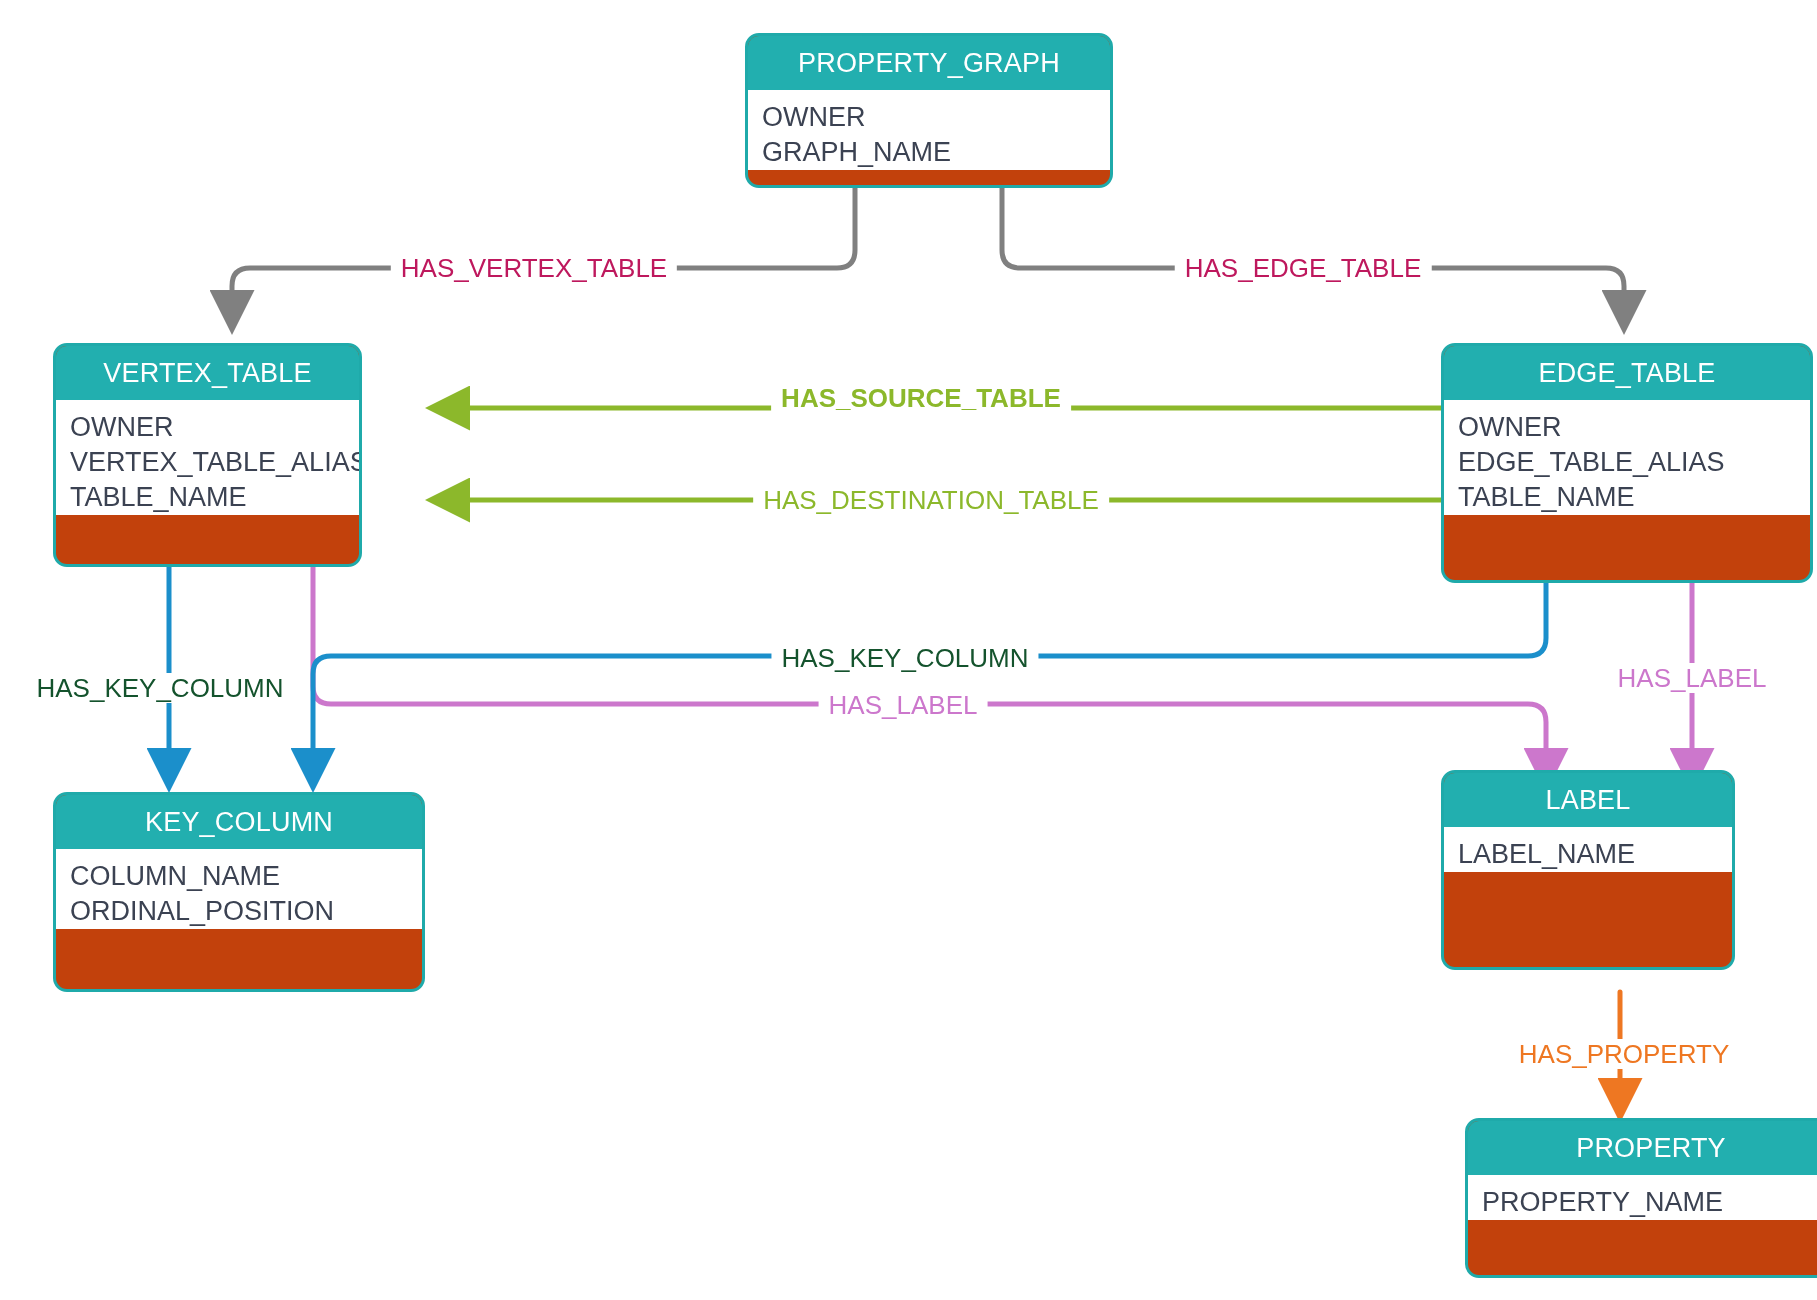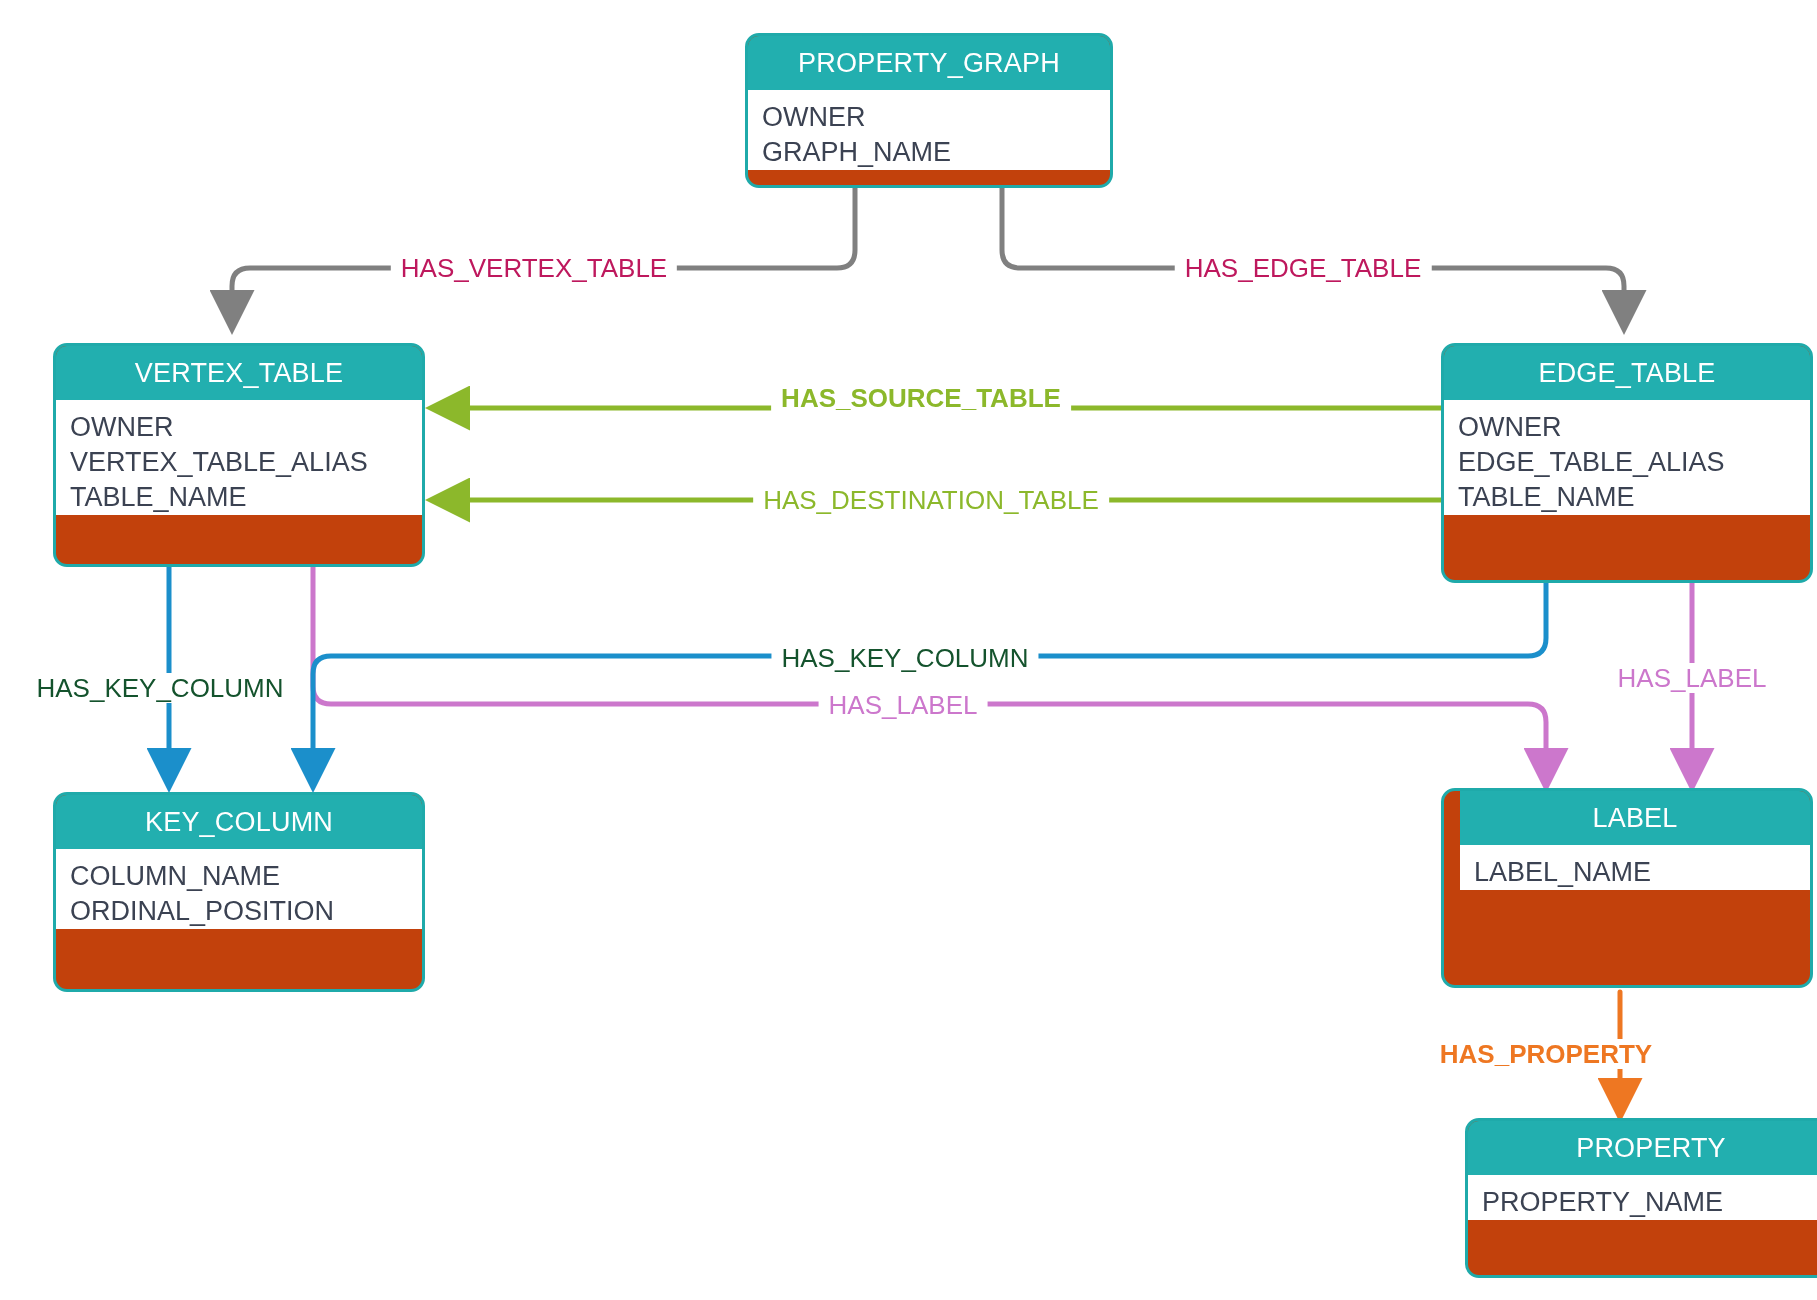--- a/index.html
+++ b/index.html
@@ -115,31 +115,31 @@
   </svg>
 
   <div class="edge-label lbl-gray" style="left:534px;  top:268px;">HAS_VERTEX_TABLE</div>
   <div class="edge-label lbl-gray" style="left:1303px; top:268px;text-align:right;">HAS_EDGE_TABLE</div>
   <div class="edge-label lbl-green" style="left:921px;  top:398px;font-weight:bold;">HAS_SOURCE_TABLE</div>
   <div class="edge-label lbl-green" style="left:931px;  top:500px;">HAS_DESTINATION_TABLE</div>
   <div class="edge-label lbl-blue" style="left:160px;  top:688px;">HAS_KEY_COLUMN</div>
   <div class="edge-label lbl-blue" style="left:905px;  top:658px;">HAS_KEY_COLUMN</div>
   <div class="edge-label lbl-purple" style="left:903px;  top:705px;">HAS_LABEL</div>
   <div class="edge-label lbl-purple" style="left:1692px; top:678px;">HAS_LABEL</div>
-  <div class="edge-label lbl-orange" style="left:1546px; top:1054px;font-weight:bold;">HAS_PROPERTY</div>
+  <div class="edge-label lbl-orange" style="left:1624px; top:1054px;">HAS_PROPERTY</div>
 
   <div class="entity" style="left:745px; top:33px; width:368px; height:155px;">
     <div class="entity-header">PROPERTY_GRAPH</div>
     <div class="entity-body">
       <div class="attr">OWNER</div>
       <div class="attr">GRAPH_NAME</div>
     </div>
   </div>
 
-  <div class="entity" style="left:53px; top:343px; width:372px; height:224px;">
+  <div class="entity" style="left:53px; top:343px; width:309px; height:224px;">
     <div class="entity-header">VERTEX_TABLE</div>
     <div class="entity-body">
       <div class="attr">OWNER</div>
       <div class="attr">VERTEX_TABLE_ALIAS</div>
       <div class="attr">TABLE_NAME</div>
     </div>
   </div>
 
   <div class="entity" style="left:1441px; top:343px; width:372px; height:240px;">
     <div class="entity-header">EDGE_TABLE</div>
@@ -151,21 +151,21 @@
   </div>
 
   <div class="entity" style="left:53px; top:792px; width:372px; height:200px;">
     <div class="entity-header">KEY_COLUMN</div>
     <div class="entity-body">
       <div class="attr">COLUMN_NAME</div>
       <div class="attr">ORDINAL_POSITION</div>
     </div>
   </div>
 
-  <div class="entity" style="left:1441px; top:788px; width:372px; height:200px;padding-left:16px;">
+  <div class="entity" style="left:1441px; top:770px; width:294px; height:200px;">
     <div class="entity-header">LABEL</div>
     <div class="entity-body">
       <div class="attr">LABEL_NAME</div>
     </div>
   </div>
 
   <div class="entity" style="left:1441px; top:1118px; width:372px; height:160px;margin-left:24px;">
     <div class="entity-header">PROPERTY</div>
     <div class="entity-body">
       <div class="attr">PROPERTY_NAME</div>

